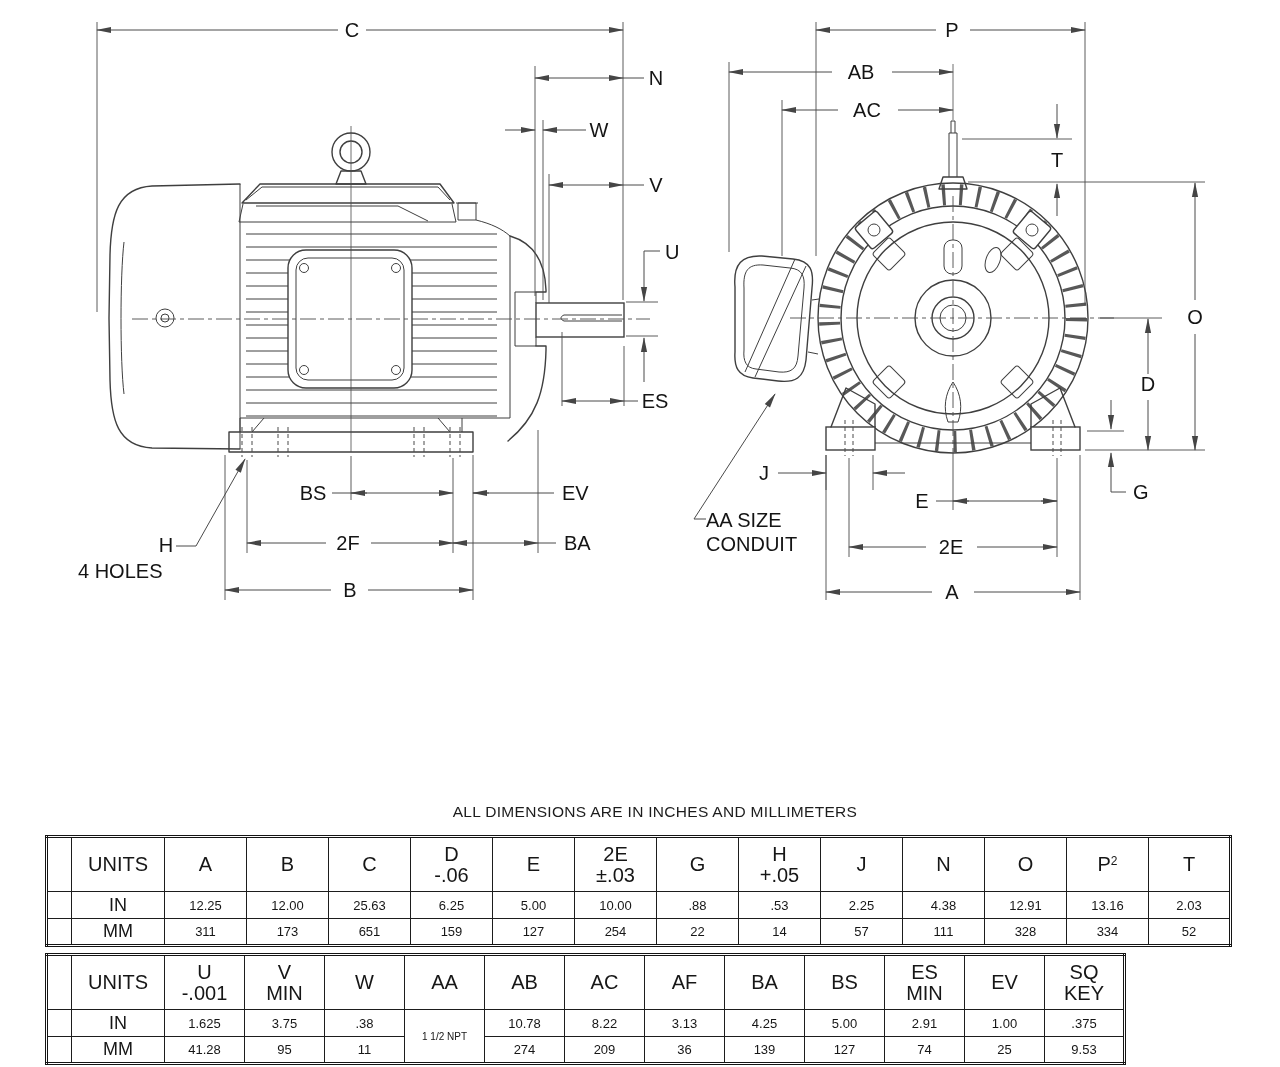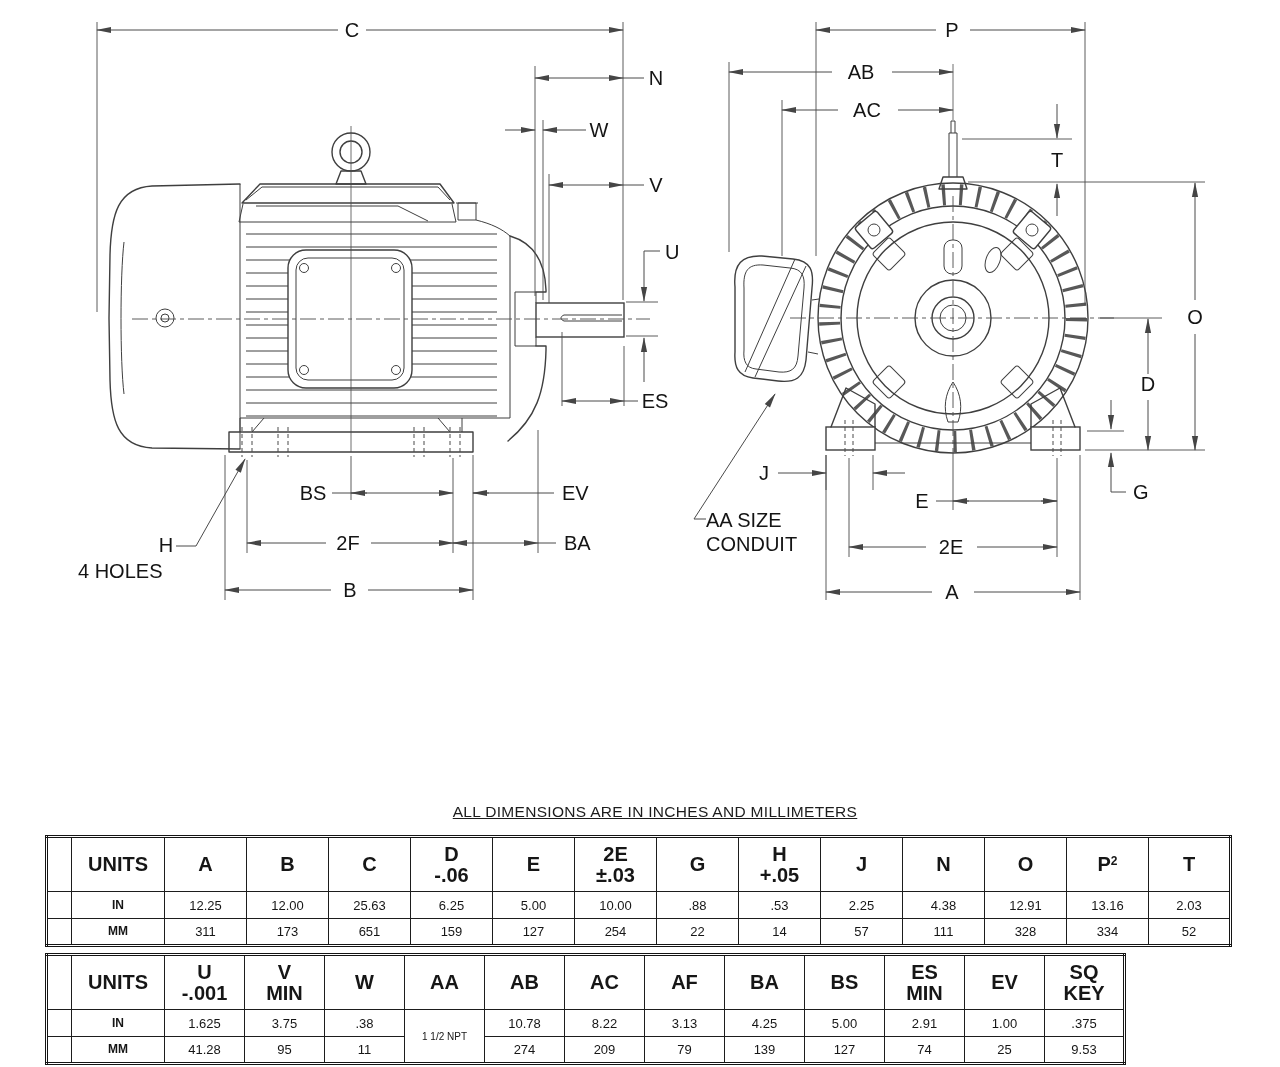--- a/index.html
+++ b/index.html
@@ -13,30 +13,30 @@
   .cl{fill:none;stroke:#4a4a4a;stroke-width:0.9;stroke-dasharray:16 4 4 4;}
   .thin{fill:none;stroke:#4a4a4a;stroke-width:0.8;}
   .ext{fill:none;stroke:#4a4a4a;stroke-width:0.9;}
   .dim{fill:none;stroke:#4a4a4a;stroke-width:1;}
   .ms{marker-start:url(#arr);}
   .me{marker-end:url(#arr);}
   .ribring{fill:none;stroke:#585858;stroke-width:21;stroke-dasharray:3.2 14.1;}
   text.dlab{font:20px "Liberation Sans",sans-serif;fill:#141414;text-anchor:middle;}
   text.dlab.start{text-anchor:start;}
   .note{position:absolute;top:803px;left:0;width:1280px;padding-left:30px;box-sizing:border-box;
-        text-align:center;font-size:15.5px;letter-spacing:.3px;color:#1c1c1c;text-decoration:underline;}
+        text-align:center;font-size:15.5px;letter-spacing:.3px;color:#1c1c1c;}
   table.dim-table{border-collapse:collapse;table-layout:fixed;border:3px double #141414;background:#fff;}
   #t1{position:absolute;left:45px;top:835px;width:1185px;}
   #t2{position:absolute;left:45px;top:953px;width:1075px;}
   .dim-table td,.dim-table th{border:1px solid #1d1d1d;text-align:center;vertical-align:middle;
         padding:0;overflow:hidden;color:#161616;}
   .dim-table tr.hdr{height:55px;}
   .dim-table tr.data{height:27px;}
-  .dim-table th{font-weight:700;font-size:20px;line-height:1.04;white-space:pre-line;}
-  .dim-table th.rowlab{font-size:12px;}
+  .dim-table th{font-weight:400;font-size:20px;line-height:1.04;white-space:pre-line;}
+  .dim-table th.rowlab{font-size:18px;}
   .dim-table td{font-size:13px;}
   .dim-table sup{font-size:12px;vertical-align:6px;}
   td.npt{font-size:10px;}
 </style>
 </head>
 <body>
 
 <div id="sheet">
 
 <svg width="1280" height="625" viewBox="0 0 1280 625">
@@ -411,21 +411,21 @@
     <td>.375</td>
   </tr>
   <tr class="data">
     <td></td>
     <th class="rowlab">MM</th>
     <td>41.28</td>
     <td>95</td>
     <td>11</td>
     <td>274</td>
     <td>209</td>
-    <td>79</td>
+    <td>36</td>
     <td>139</td>
     <td>127</td>
     <td>74</td>
     <td>25</td>
     <td>9.53</td>
   </tr>
 </tbody>
     </table>
 
 </div>

